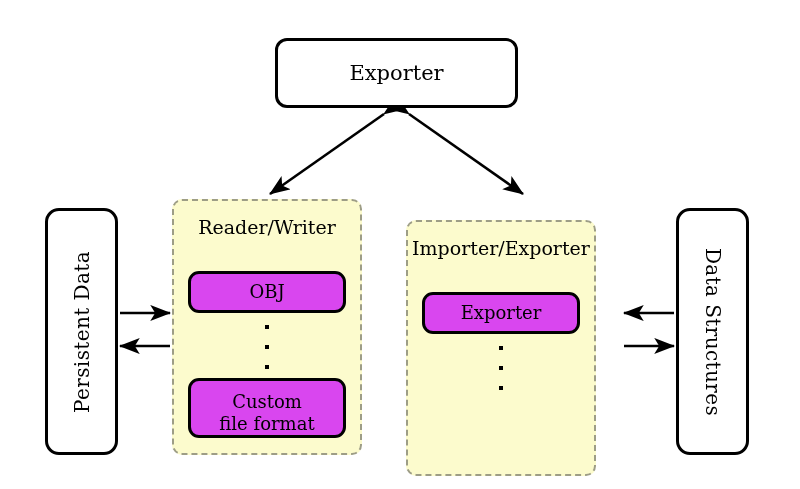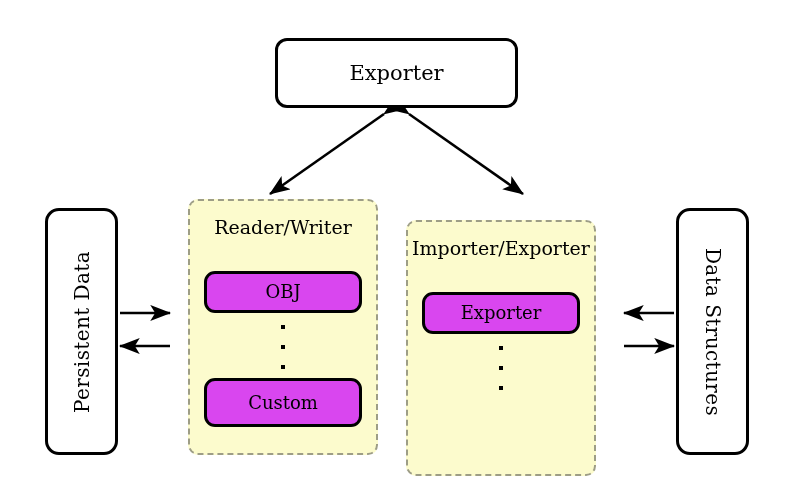--- a/index.html
+++ b/index.html
@@ -85,21 +85,21 @@
   .panel {
     position: absolute;
     box-sizing: border-box;
     background: #fcfbcd;
     border: 2px dashed #9d9d86;
     border-radius: 10px;
     top: 199px;
     height: 256px;
     padding-top: 16px;
   }
-  #panel-readerwriter { left: 172px; width: 190px; margin-left: 16px; }
+  #panel-readerwriter { left: 172px; width: 190px; }
   #panel-importer    { left: 406px; width: 190px; margin-top: 21px; }
 
   .panel-title {
     text-align: center;
     font-size: 19px;
     line-height: 1.1;
     margin: 0 0 6px 0;
     white-space: nowrap;
   }
 
@@ -120,21 +120,22 @@
   .inner-top {
     left: 14px;
     right: 14px;
     top: 70px;
     height: 42px;
   }
   .inner-bottom {
     left: 14px;
     right: 14px;
     top: 177px;
-    height: 49px;
+    height: 60px;
+    align-items: flex-end;
   }
 
   
   .vdots {
     position: absolute;
     left: 0;
     right: 0;
     top: 124px;
     height: 44px;
     display: flex;
@@ -204,20 +205,21 @@
 
     <div class="vdots">
       <i></i>
         <i></i>
         <i></i>
     </div>
 
     <div class="inner-box inner-bottom">
       <span>
         <span>Custom</span><br>
+        <span>file format</span>
       </span>
     </div>
   </div>
 
   <div class="panel" id="panel-importer">
     <div class="panel-title">Importer/Exporter</div>
 
     <div class="inner-box inner-top">
       <span>Exporter</span>
     </div>

